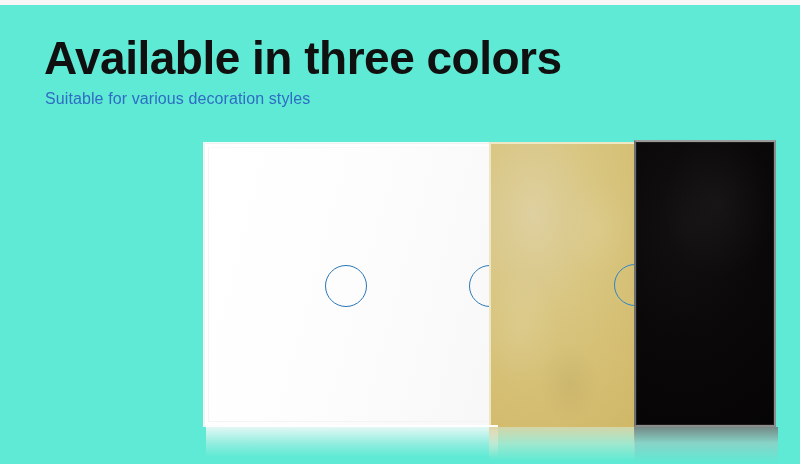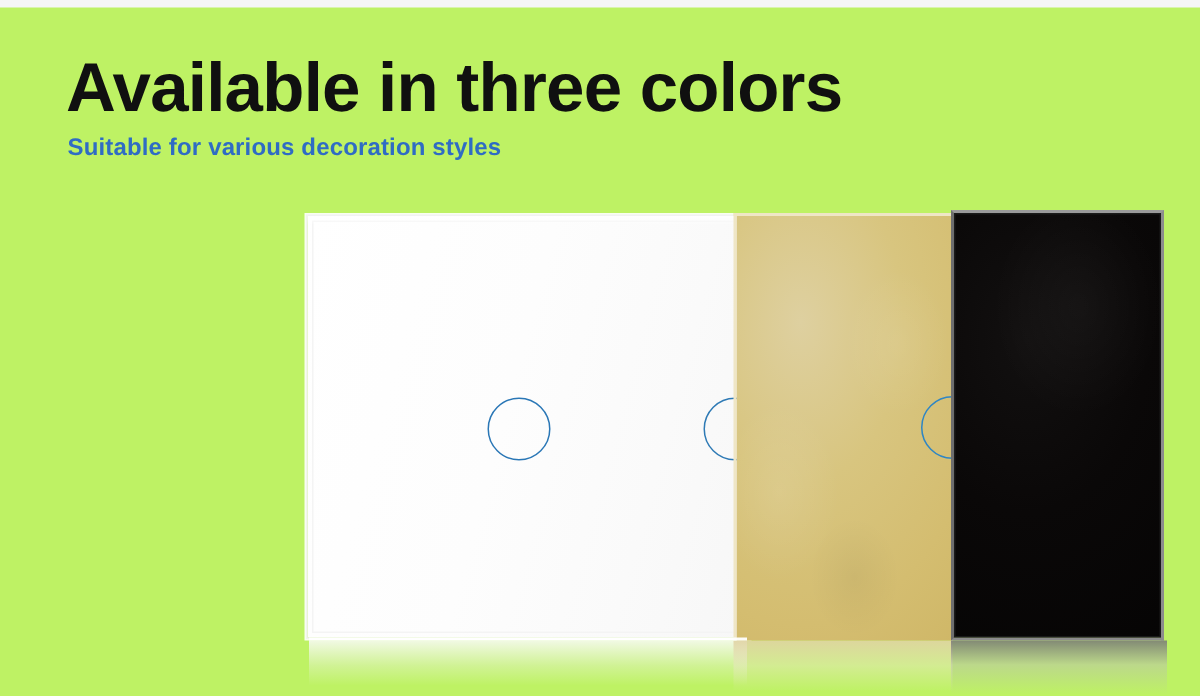--- a/index.html
+++ b/index.html
@@ -11,21 +11,21 @@
     height: 464px;
     background: #f0f0f0;
     font-family: "Liberation Sans", sans-serif;
     overflow: hidden;
   }
 
   .stage {
     position: relative;
     width: 800px;
     height: 464px;
-    background: #bef264;
+    background: #5eead4;
     overflow: hidden;
   }
 
   
   .top-strip {
     position: absolute;
     left: 0;
     top: 0;
     width: 800px;
     height: 5px;
@@ -42,21 +42,21 @@
     color: #101010;
     letter-spacing: -0.5px;
     line-height: 1.15;
     white-space: nowrap;
   }
   .subhead {
     position: absolute;
     left: 45px;
     top: 90px;
     font-size: 16px;
-    font-weight: bold;
+    font-weight: normal;
     color: #2f6cc4;
     letter-spacing: 0.1px;
     white-space: nowrap;
   }
 
   
   .panels {
     position: absolute;
     left: 0;
     top: 0;

